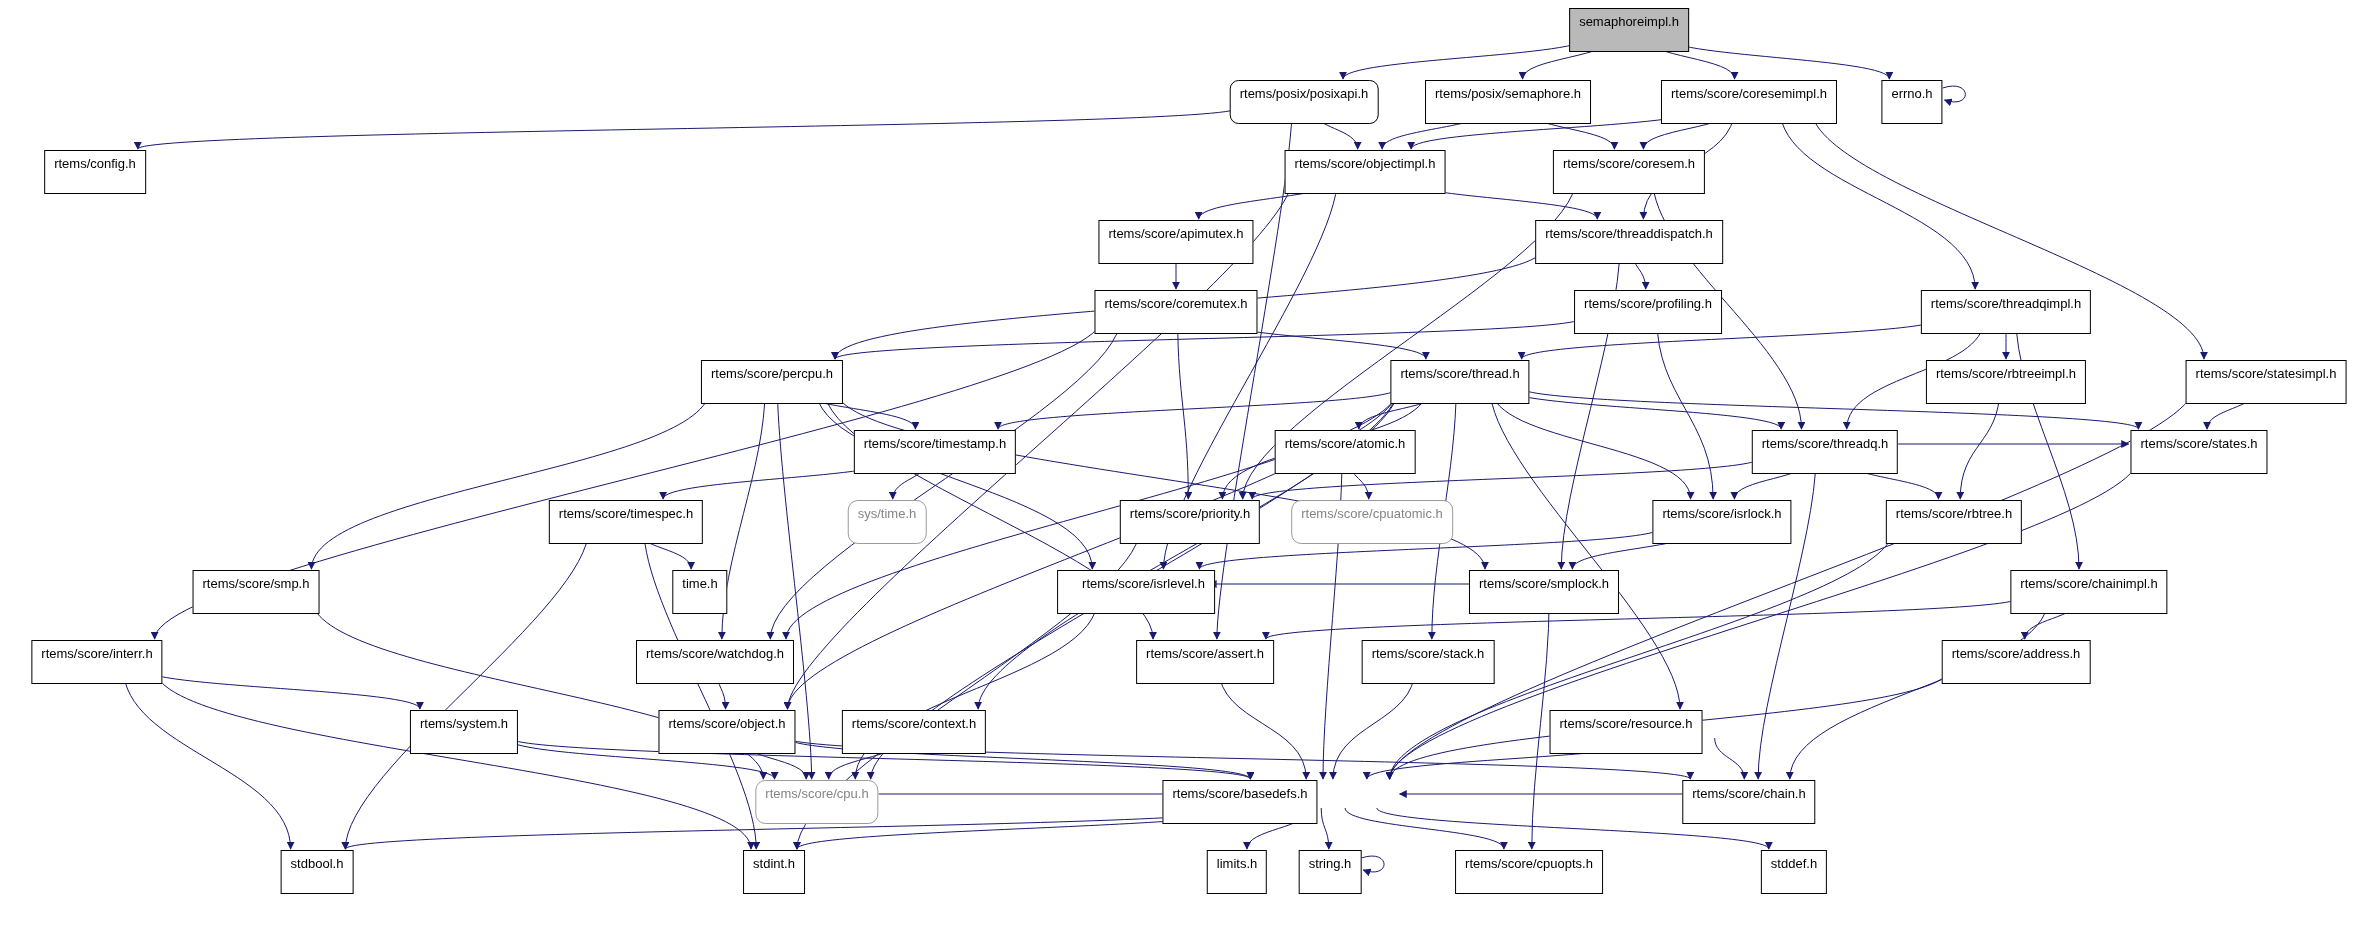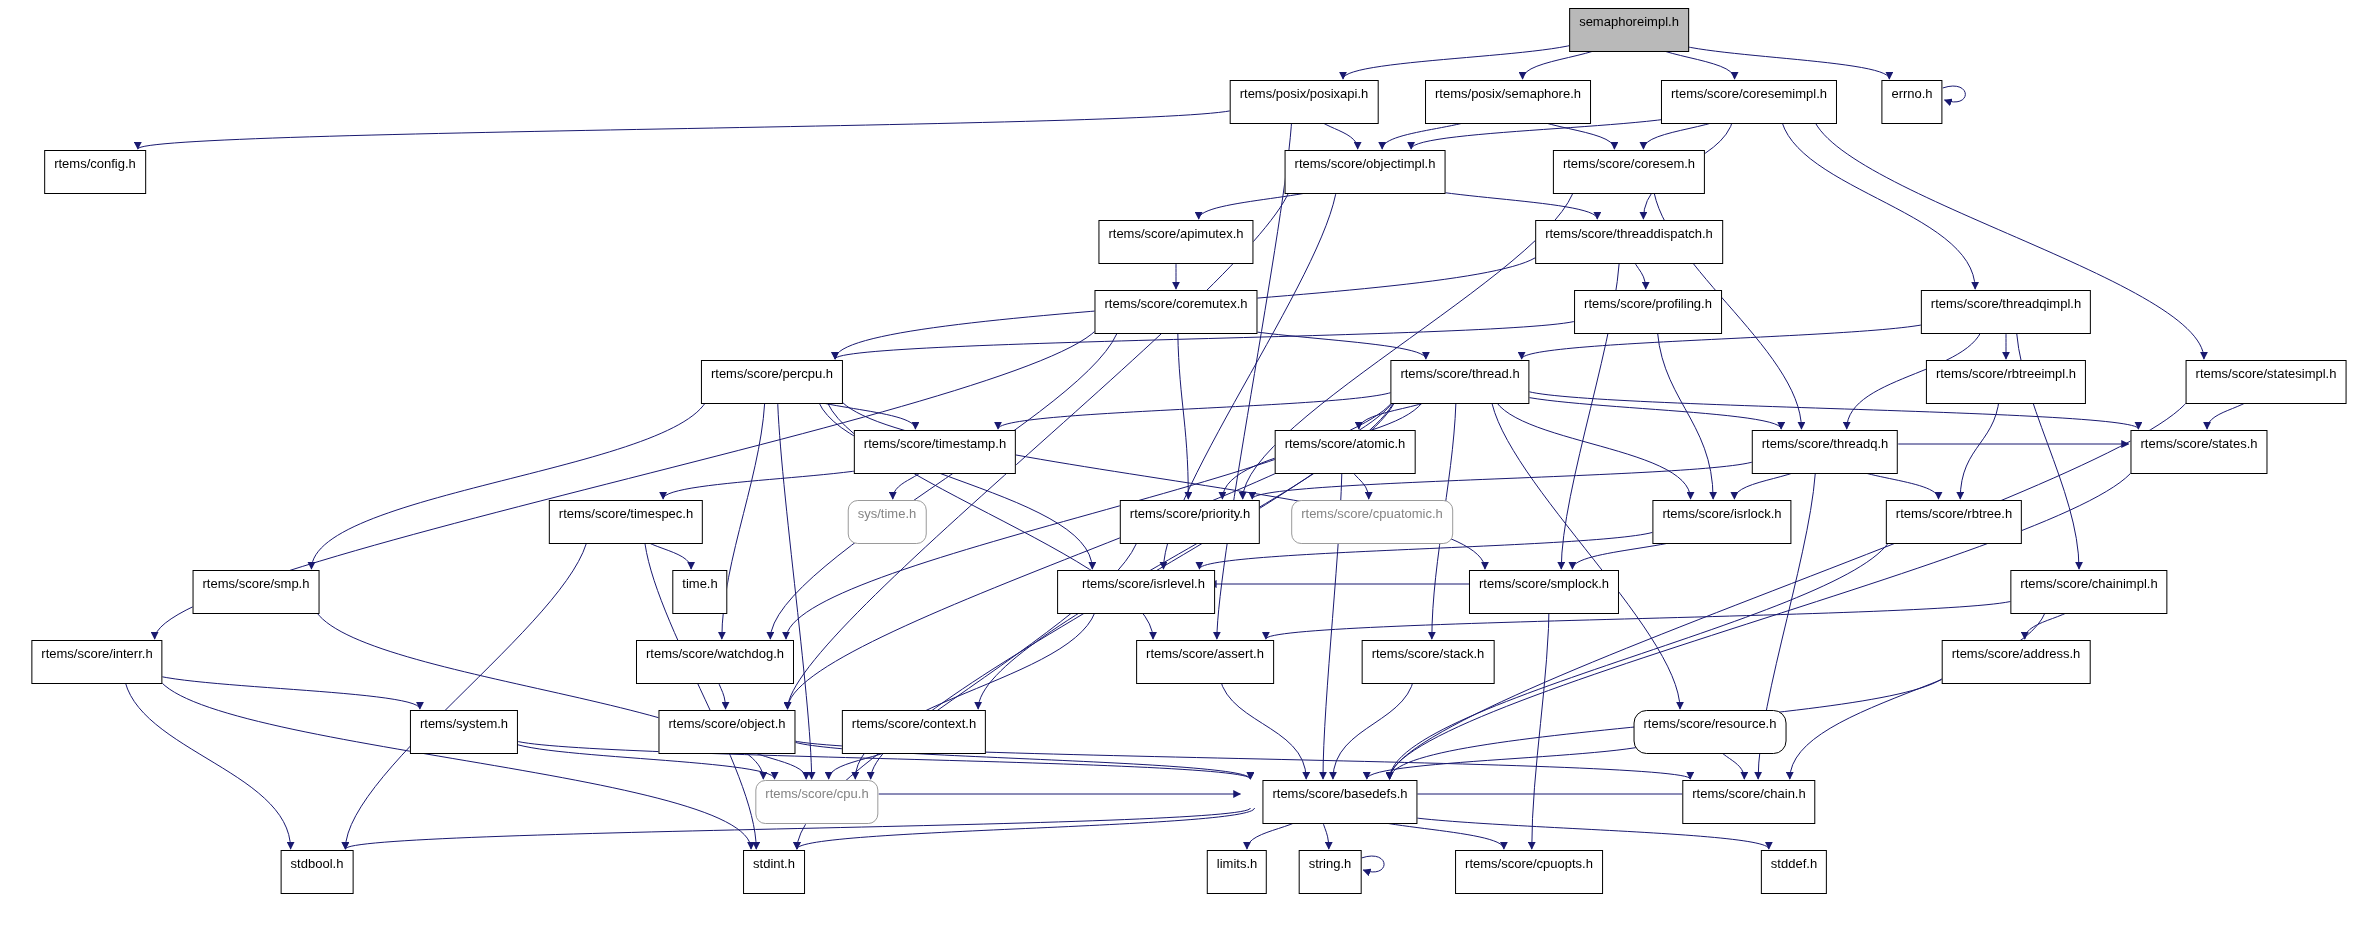--- a/index.html
+++ b/index.html
@@ -148,21 +148,21 @@
         <path d="M 1345.08 808 C 1345.08 828.5, 1503.92 828.5, 1503.92 849" marker-end="url(#arrowhead)"></path>
         <path d="M 1376.88 808 C 1376.88 828.5, 1768.8671875 828.5, 1768.8671875 849" marker-end="url(#arrowhead)"></path>
         <path d="M 1254.48 808 C 1254.48 828.5, 796.9609375 828.5, 796.9609375 849" marker-end="url(#arrowhead)"></path>
         <path d="M 1250.4375 808 C 1250.4375 828.5, 345.3828125 828.5, 345.3828125 849" marker-end="url(#arrowhead)"></path>
         <path d="M 1310.04 808 C 1310.04 828.5, 1246.96 828.5, 1246.96 849" marker-end="url(#arrowhead)"></path>
         <path d="M 1321.2 808 C 1321.2 828.5, 1328.8 828.5, 1328.8 849" marker-end="url(#arrowhead)"></path>
         <path d="M 1361.3203125 858 C 1391.3203125 848, 1391.3203125 880, 1363.3203125 870" marker-end="url(#arrowhead)"></path>
       </g>
   </svg>
 <div class="node root" style="left: 1629px; top: 8px;">semaphoreimpl.h</div>
-    <div class="node" style="left: 1304px; top: 80px;">rtems/posix/posixapi.h</div>
+    <div class="node" style="left: 1304px; top: 80px; border-radius: 9px;">rtems/posix/posixapi.h</div>
     <div class="node" style="left: 1508px; top: 80px;">rtems/posix/semaphore.h</div>
     <div class="node" style="left: 1749px; top: 80px;">rtems/score/coresemimpl.h</div>
     <div class="node" style="left: 1912px; top: 80px;">errno.h</div>
     <div class="node" style="left: 95px; top: 150px;">rtems/config.h</div>
     <div class="node" style="left: 1365px; top: 150px;">rtems/score/objectimpl.h</div>
     <div class="node" style="left: 1629px; top: 150px;">rtems/score/coresem.h</div>
     <div class="node" style="left: 1176px; top: 220px;">rtems/score/apimutex.h</div>
     <div class="node" style="left: 1629px; top: 220px;">rtems/score/threaddispatch.h</div>
     <div class="node" style="left: 1176px; top: 290px;">rtems/score/coremutex.h</div>
     <div class="node" style="left: 1648px; top: 290px;">rtems/score/profiling.h</div>
@@ -187,23 +187,23 @@
     <div class="node" style="left: 1544px; top: 570px;">rtems/score/smplock.h</div>
     <div class="node" style="left: 2089px; top: 570px;">rtems/score/chainimpl.h</div>
     <div class="node" style="left: 97px; top: 640px;">rtems/score/interr.h</div>
     <div class="node" style="left: 715px; top: 640px; text-align: center;">rtems/score/watchdog.h</div>
     <div class="node" style="left: 1205px; top: 640px;">rtems/score/assert.h</div>
     <div class="node" style="left: 1428px; top: 640px;">rtems/score/stack.h</div>
     <div class="node" style="left: 2016px; top: 640px;">rtems/score/address.h</div>
     <div class="node" style="left: 464px; top: 710px;">rtems/system.h</div>
     <div class="node" style="left: 727px; top: 710px;">rtems/score/object.h</div>
     <div class="node" style="left: 914px; top: 710px;">rtems/score/context.h</div>
-    <div class="node" style="left: 1710px; top: 710px; border-radius: 13px;">rtems/score/resource.h</div>
+    <div class="node" style="left: 1626px; top: 710px;">rtems/score/resource.h</div>
     <div class="node muted" style="left: 817px; top: 780px;">rtems/score/cpu.h</div>
-    <div class="node" style="left: 1340px; top: 780px; text-align: center;">rtems/score/basedefs.h</div>
+    <div class="node" style="left: 1240px; top: 780px; text-align: center;">rtems/score/basedefs.h</div>
     <div class="node" style="left: 1749px; top: 780px;">rtems/score/chain.h</div>
     <div class="node" style="left: 317px; top: 850px;">stdbool.h</div>
     <div class="node" style="left: 774px; top: 850px;">stdint.h</div>
     <div class="node" style="left: 1237px; top: 850px;">limits.h</div>
     <div class="node" style="left: 1330px; top: 850px;">string.h</div>
     <div class="node" style="left: 1529px; top: 850px;">rtems/score/cpuopts.h</div>
     <div class="node" style="left: 1794px; top: 850px;">stddef.h</div>
   </div>
 
 </body></html>

